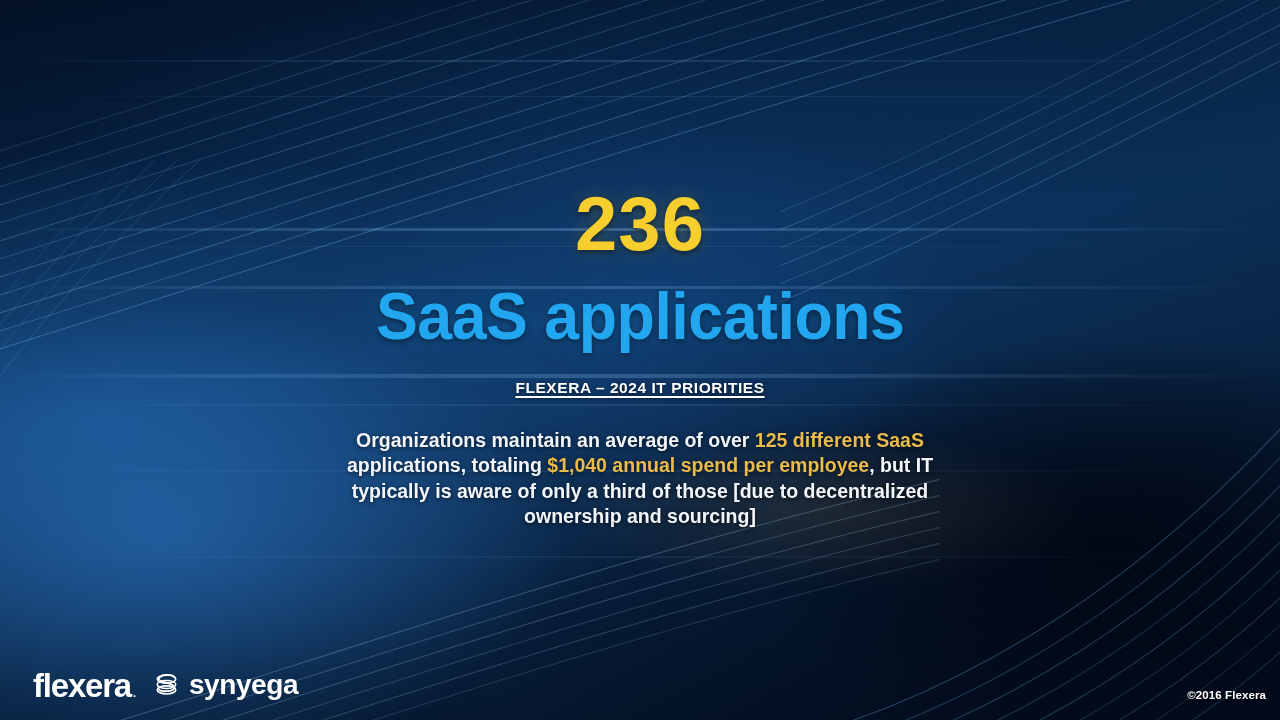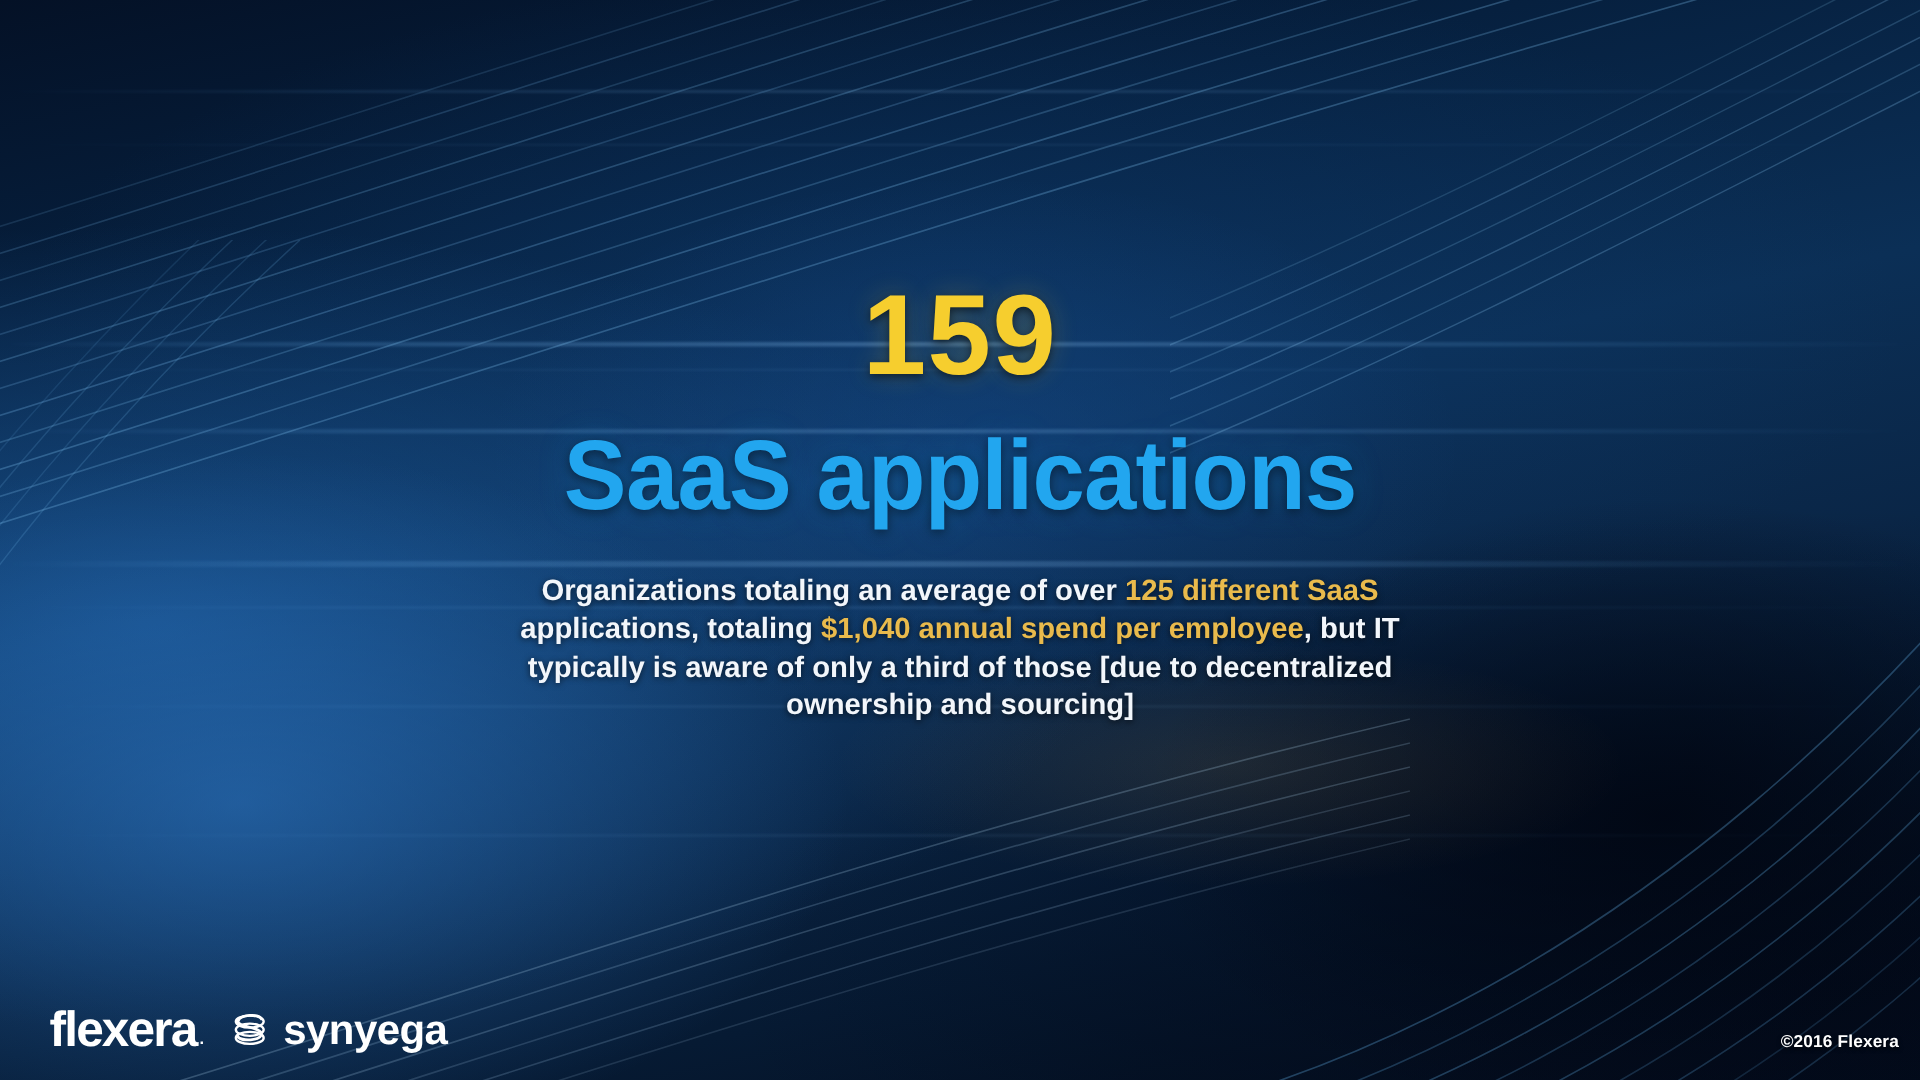--- a/index.html
+++ b/index.html
@@ -84,21 +84,21 @@
     font-weight:bold;
     line-height:25.5px;
     color:#f2f6fb;
     text-shadow:0 1px 4px rgba(0,0,0,.65);
   }
   .body-copy .hl { color:#e9ba4c;text-align:center; }
 
   
   .footer-left {
     position:absolute; left:33px; bottom:18px;
-    display:flex; align-items:flex-end; gap:16px;
+    display:flex; align-items:flex-start; gap:16px;
   }
   .logo-flexera {
     font-size:33px; font-weight:bold; letter-spacing:-1.2px;
     color:#ffffff; line-height:1;
     display:flex; align-items:flex-end; gap:2px;
   }
   .logo-flexera .tm { font-size:11px; font-weight:bold; padding-bottom:3px; }
 
   .logo-synyega { display:flex; align-items:center; gap:7px; }
   .logo-synyega .mark { width:31px; height:31px; display:block; }
@@ -200,26 +200,27 @@
         <path d="M-20,296 C 44,206 124,104 246,-8" opacity=".16"></path>
         <path d="M-40,292 C 28,202 108,98 232,-16" opacity=".18"></path>
         <path d="M-60,288 C 12,198  92,92 218,-24" opacity=".13"></path>
       </g>
     </svg>
 
   </div>
 
   <div class="content">
 
-    <div class="stat-number">159</div>
+    <div class="stat-number">236</div>
 
     <div class="stat-headline">SaaS applications</div>
 
-
-    <p class="body-copy"><span>Organizations totaling an average of over </span><span class="hl">125 different SaaS</span><span> applications, totaling </span><span class="hl">$1,040 annual spend per employee</span><span>, but IT typically is aware of only a third of those [due to decentralized ownership and sourcing]</span></p>
+    <div class="source">FLEXERA – 2024 IT PRIORITIES</div>
+
+    <p class="body-copy"><span>Organizations maintain an average of over </span><span class="hl">125 different SaaS</span><span> applications, totaling </span><span class="hl">$1,040 annual spend per employee</span><span>, but IT typically is aware of only a third of those [due to decentralized ownership and sourcing]</span></p>
 
   </div>
 
   <div class="footer-left">
 
     <div class="logo-flexera">
       <span>flexera</span>
       <span class="tm">.</span>
     </div>
 

